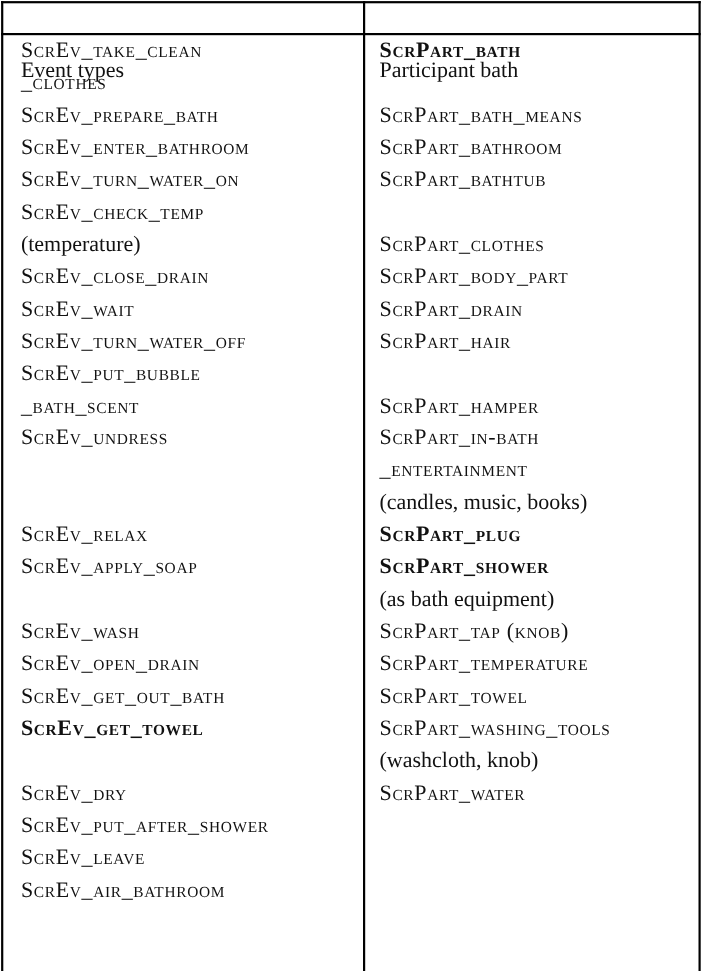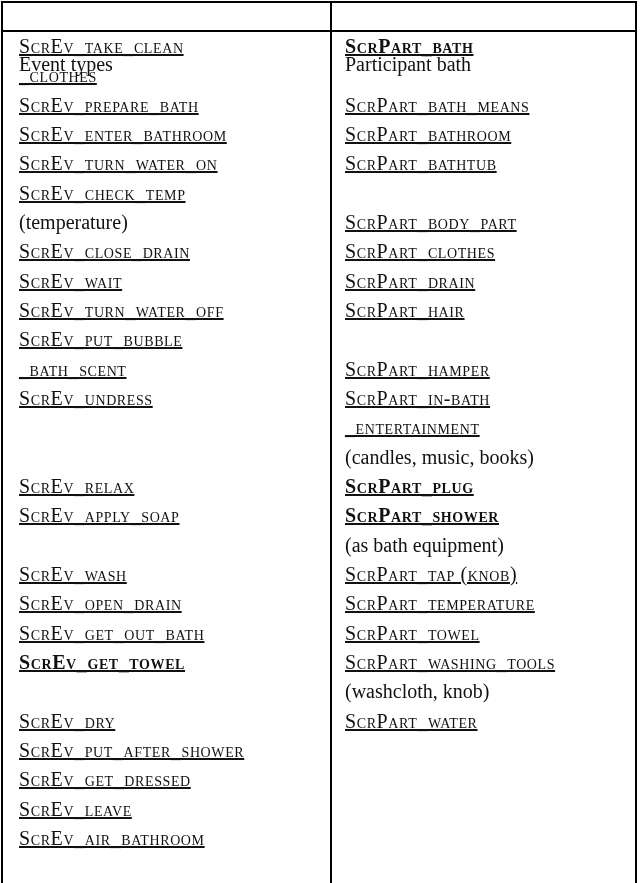--- a/index.html
+++ b/index.html
@@ -12,21 +12,21 @@
   }
   .col-divider { position: absolute; left: 330px; top: 1px; width: 2px; height: 900px; background: #000; }
   .header-line { position: absolute; left: 1px; top: 30px; width: 636px; height: 2px; background: #000; }
   .hdr { position: absolute; top: 3px; font-size: 20px; line-height: 26px; margin-top: 48px; }
   .hdr.left { left: 19px; }
   .hdr.right { left: 345px; }
   .col { position: absolute; top: 32px; }
   .col.left { left: 19px; }
   .col.right { left: 345px; }
   .line { height: 29.33px; line-height: 29.33px; font-size: 20px; white-space: nowrap; }
-  .sc { font-variant: small-caps; letter-spacing: 0.6px; text-decoration: underline; }
+  .sc { font-variant: small-caps; letter-spacing: 0.6px; }
   .bold { font-weight: bold; }
 </style>
 </head>
 <body>
 
 <div class="table"></div>
 <div class="col-divider"></div>
 <div class="header-line"></div>
 
 <div class="hdr left">Event types</div>
@@ -51,33 +51,32 @@
     <div class="line sc">ScrEv_relax</div>
     <div class="line sc">ScrEv_apply_soap</div>
     <div class="line plain"></div>
     <div class="line sc">ScrEv_wash</div>
     <div class="line sc">ScrEv_open_drain</div>
     <div class="line sc">ScrEv_get_out_bath</div>
     <div class="line sc bold">ScrEv_get_towel</div>
     <div class="line plain"></div>
     <div class="line sc">ScrEv_dry</div>
     <div class="line sc">ScrEv_put_after_shower</div>
-    <div class="line sc">ScrEv_get_dressed</div>
     <div class="line sc">ScrEv_leave</div>
     <div class="line sc">ScrEv_air_bathroom</div>
   </div>
 <div class="col right" id="parts-col">
     <div class="line sc bold">ScrPart_bath</div>
     <div class="line plain"></div>
     <div class="line sc">ScrPart_bath_means</div>
     <div class="line sc">ScrPart_bathroom</div>
     <div class="line sc">ScrPart_bathtub</div>
     <div class="line plain"></div>
+    <div class="line sc">ScrPart_clothes</div>
     <div class="line sc">ScrPart_body_part</div>
-    <div class="line sc">ScrPart_clothes</div>
     <div class="line sc">ScrPart_drain</div>
     <div class="line sc">ScrPart_hair</div>
     <div class="line plain"></div>
     <div class="line sc">ScrPart_hamper</div>
     <div class="line sc">ScrPart_in-bath</div>
     <div class="line sc">_entertainment</div>
     <div class="line plain">(candles, music, books)</div>
     <div class="line sc bold">ScrPart_plug</div>
     <div class="line sc bold">ScrPart_shower</div>
     <div class="line plain">(as bath equipment)</div>

